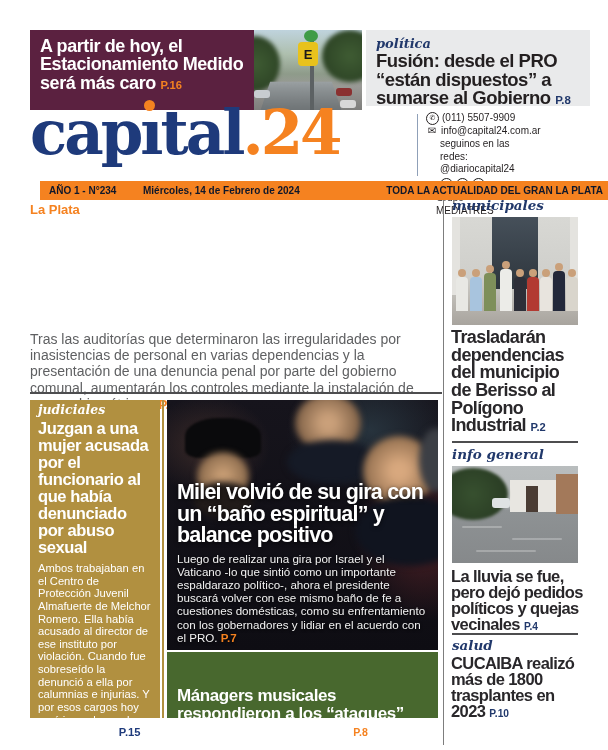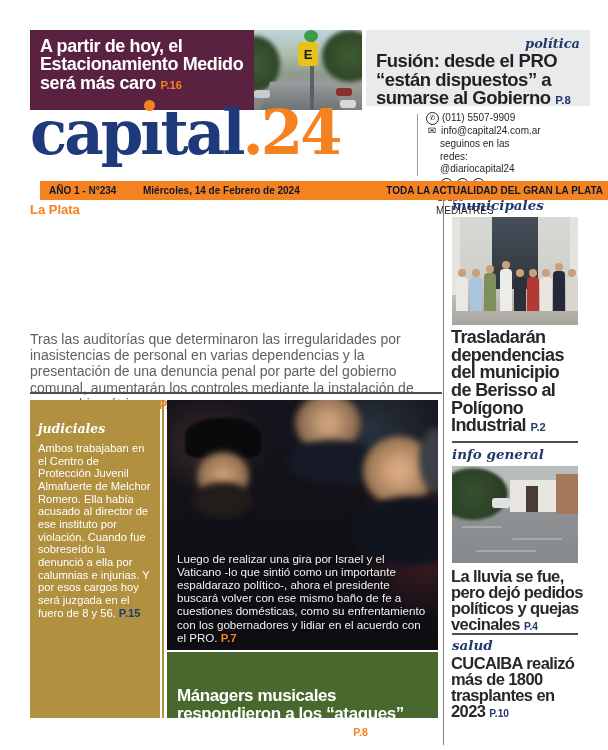--- a/index.html
+++ b/index.html
@@ -14,21 +14,21 @@
   .photo-street{left:248px;top:30px;width:114px;height:80px;overflow:hidden;z-index:1;
      background:linear-gradient(180deg,#bfd3dd 0%,#aebfae 30%,#8e9b8a 55%,#9a9a96 70%,#7e7e7c 100%);}
   .st-tree{position:absolute;border-radius:50%;background:radial-gradient(circle,#3f5c33 0%,#2e4526 70%);filter:blur(2px);}
   .st-road{position:absolute;left:18px;top:48px;width:70px;height:32px;background:linear-gradient(180deg,#9aa0a2,#6f7476);transform:perspective(60px) rotateX(30deg);}
   .st-pole{position:absolute;left:62px;top:8px;width:4px;height:72px;background:#5c6163;}
   .st-sign{position:absolute;left:50px;top:12px;width:20px;height:24px;background:#e8c21c;border-radius:4px;
            display:flex;align-items:center;justify-content:center;font-weight:800;font-size:13px;color:#1a1a1a;}
   .st-sign2{position:absolute;left:56px;top:0px;width:14px;height:12px;background:#3f9b46;border-radius:50%;}
   .st-car{position:absolute;width:16px;height:8px;border-radius:3px;}
   .box-gray{left:366px;top:30px;width:224px;height:76px;background:#e9eaeb;padding:6px 10px;box-sizing:border-box;}
-  .kick-serif{font-family:"DejaVu Serif", serif;font-style:italic;font-weight:bold;color:#21386b;font-size:13px;text-align:right;}
+  .kick-serif{font-family:"DejaVu Serif", serif;font-style:italic;font-weight:bold;color:#21386b;font-size:13px;}
   .box-gray .hl{color:#231f20;font-weight:800;font-size:18.5px;line-height:1.0;letter-spacing:-0.5px;margin-top:1px;}
   .pr-blue{color:#21386b;font-size:0.62em;letter-spacing:0;}
   .pr-orange{color:#f58220;font-size:0.62em;letter-spacing:0;}
 
   
   .logo{left:30px;top:102px;font-family:"DejaVu Serif", serif;font-weight:bold;font-size:61px;line-height:1;
         letter-spacing:-3px;color:#1e3a7b;z-index:3;}
   .logo .i-dotless{position:relative;}
   .logo .i-dotless::after{content:"";position:absolute;left:4px;top:3px;width:11px;height:11px;border-radius:50%;background:#f58220;}
   .logo .orange{color:#f58220;}
@@ -53,21 +53,21 @@
   .datebar span{position:absolute;top:4px;font-size:10px;font-weight:800;white-space:nowrap;}
   .db-ed{left:9px;}  .db-date{left:103px;}  .db-tag{right:9px;}
 
   
   .lead-kick{left:30px;top:202px;color:#f58220;font-weight:800;font-size:13px;}
   .lead-hl{left:28px;top:213px;width:438px;font-weight:800;font-size:36px;line-height:1.0;letter-spacing:-1.6px;color:#29272a;}
   .lead-deck{left:30px;top:331px;width:414px;font-size:14px;line-height:1.16;color:#5f6062;}
   .hrule{background:#4d4d4f;height:1.6px;}
 
   
-  .box-gold{left:30px;top:400px;width:130px;height:318px;background:#b19040;padding:21px 8px;box-sizing:border-box;}
+  .box-gold{left:30px;top:400px;width:130px;height:318px;background:#b19040;padding:2px 8px;box-sizing:border-box;}
   .box-gold .kick{font-family:"DejaVu Serif", serif;font-style:italic;font-weight:bold;color:#ffffff;font-size:12.5px;}
   .box-gold .hl{color:#ffffff;font-weight:800;font-size:16.5px;line-height:1.03;letter-spacing:-0.4px;margin-top:3px;}
   .box-gold .body{color:#ffffff;font-size:11.2px;line-height:1.13;margin-top:6px;}
   .box-gold .pr{color:#1e3a7b;font-weight:700;}
   .gold-rule{left:162px;top:400px;width:2px;height:318px;background:#b19040;position:absolute;}
 
   
   .milei{left:167px;top:400px;width:271px;height:250px;overflow:hidden;background:
      radial-gradient(90px 70px at 15% 18%,#3a2a28 0%,rgba(0,0,0,0) 70%),
      radial-gradient(120px 90px at 75% 12%,#27333d 0%,rgba(0,0,0,0) 70%),
@@ -158,34 +158,36 @@
     <span class="db-date">Miércoles, 14 de Febrero de 2024</span>
     <span class="db-tag">TODA LA ACTUALIDAD DEL GRAN LA PLATA</span>
   </div>
 
   <div class="abs lead-kick">La Plata</div>
   <div class="abs lead-deck"><span>Tras las auditorías que determinaron las irregularidades por inasistencias de personal en varias dependencias y la presentación de una denuncia penal por parte del gobierno comunal, aumentarán los controles mediante la instalación de nuevos biométricos.</span> <span class="pr-orange" style="font-size:0.95em;font-weight:800;">P.3</span></div>
   <div class="abs hrule" style="left:30px;top:392px;width:412px;"></div>
 
   <div class="abs box-gold">
     <div class="kick">judiciales</div>
+    <div class="hl">Juzgan a una mujer acusada por el funcionario al que había denunciado por abuso sexual</div>
     <div class="body"><span>Ambos trabajaban en el Centro de Protección Juvenil Almafuerte de Melchor Romero. Ella había acusado al director de ese instituto por violación. Cuando fue sobreseído la denunció a ella por calumnias e injurias. Y por esos cargos hoy será juzgada en el fuero de 8 y 56.</span> <span class="pr">P.15</span></div>
   </div>
   <div class="gold-rule"></div>
 
   <div class="abs milei">
     <div class="hat" style="left:18px;top:18px;width:76px;height:40px;"></div>
     <div class="blob" style="left:30px;top:52px;width:52px;height:48px;background:radial-gradient(circle,#c79d74 10%,#8a6a4c 70%);"></div>
     <div class="blob" style="left:26px;top:82px;width:60px;height:36px;background:#221c1a;"></div>
     <div class="blob" style="left:128px;top:-6px;width:66px;height:58px;background:radial-gradient(circle,#caa07a 15%,#7d5f45 75%);"></div>
     <div class="blob" style="left:120px;top:40px;width:90px;height:44px;background:#151a26;"></div>
     <div class="blob" style="left:196px;top:36px;width:72px;height:70px;background:radial-gradient(circle,#d8a87e 15%,#8c6a4b 75%);"></div>
     <div class="blob" style="left:252px;top:28px;width:34px;height:64px;background:#3c3f45;"></div>
     <div class="blob" style="left:188px;top:96px;width:110px;height:70px;background:#10141f;"></div>
     <div class="milei-text">
+      <div class="milei-hl">Milei volvió de su gira con un “baño espiritual” y balance positivo</div>
       <div class="milei-body"><span>Luego de realizar una gira por Israel y el Vaticano -lo que sintió como un importante espaldarazo político-, ahora el presidente buscará volver con ese mismo baño de fe a cuestiones domésticas, como su enfrentamiento con los gobernadores y lidiar en el acuerdo con el PRO.</span> <span class="pr-orange" style="font-size:1em;font-weight:800;">P.7</span></div>
     </div>
   </div>
 
   <div class="abs box-green">
     <div class="hl"><span>Mánagers musicales respondieron a los “ataques” del Gobierno Nacional</span> <span class="pr-orange">P.8</span></div>
   </div>
 
   <div class="rc-rule"></div>
 

